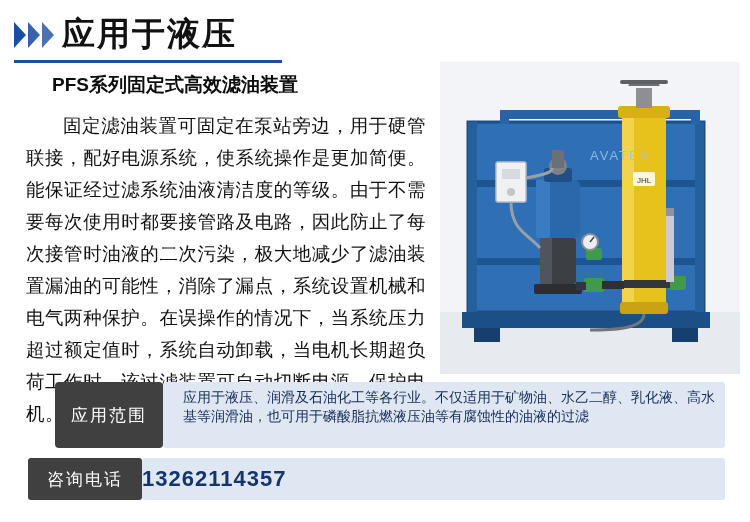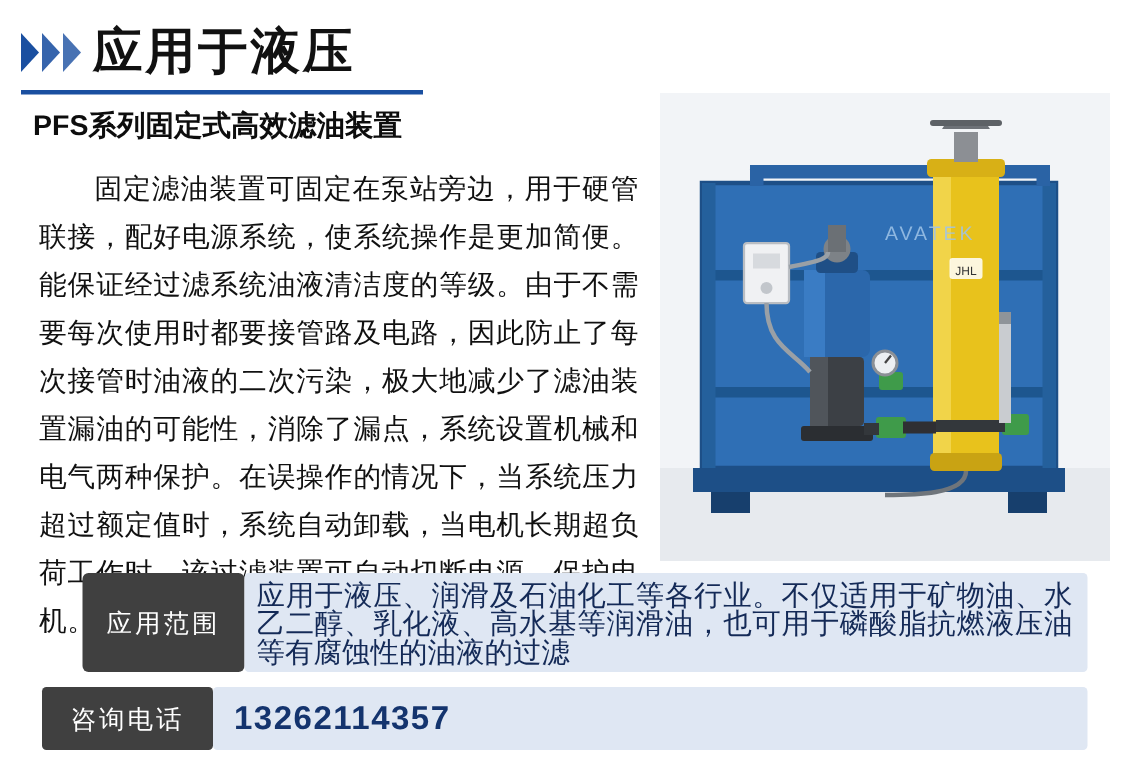--- a/index.html
+++ b/index.html
@@ -60,21 +60,21 @@
   }
 
   
   .left-col {
     position: absolute;
     left: 0;
     top: 72px;
     width: 440px;
   }
   .subtitle {
-    margin-left: 22px;
+    margin-left: 52px;
     font-size: 19px;
     font-weight: bold;
     color: #0d0d0d;
     line-height: 26px;
   }
   .body-text {
     margin-left: 26px;
     margin-top: 12px;
     width: 400px;
     font-size: 18.5px;
@@ -130,30 +130,29 @@
     width: 114px;
     border-radius: 3px;
   }
   .value-box {
     background: #dfe7f3;
     color: #142a57;
     box-sizing: border-box;
     flex: 1;
   }
   .row-scope .value-box {
-    padding: 6px 10px 6px 8px;
-    font-size: 19px;
+    padding: 6px 10px 6px 20px;
+    font-size: 14px;
     line-height: 19px;
     border-radius: 3px;
     text-align: justify;
   }
   .row-phone .value-box {
     display: flex;
     align-items: center;
-    padding-left: 14px;
     font-size: 22px;
     font-weight: bold;
     color: #14346e;
     border-radius: 3px;
     letter-spacing: 1px;
   }
 </style>
 </head>
 <body>
 

